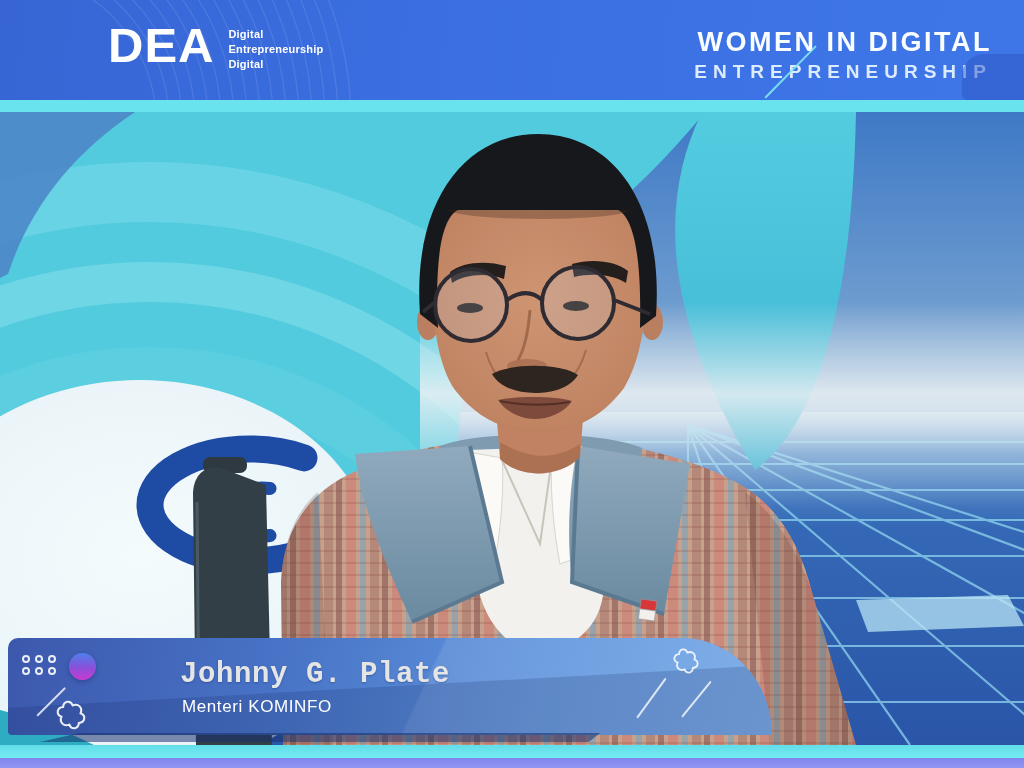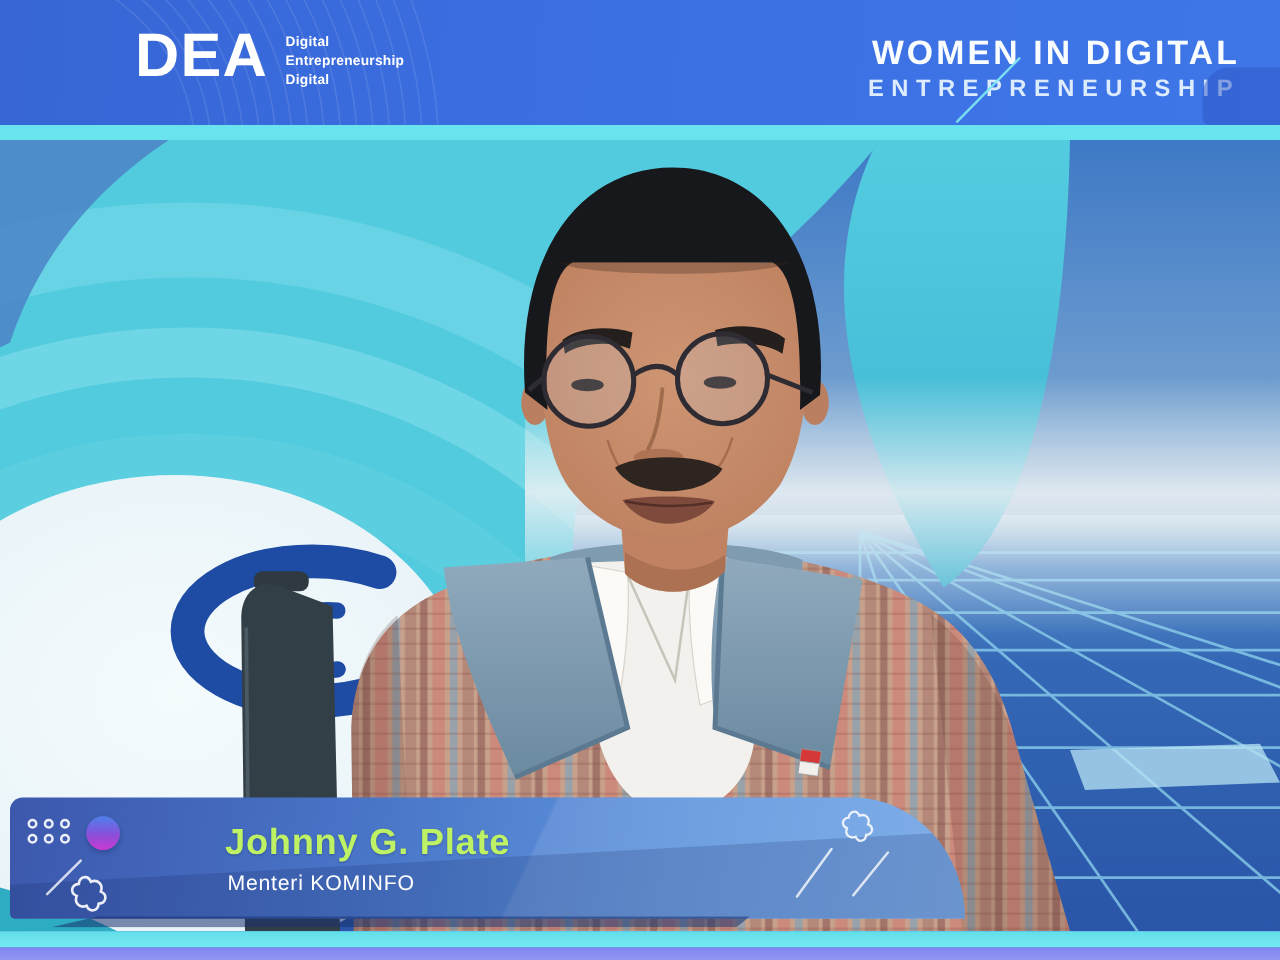--- a/index.html
+++ b/index.html
@@ -38,21 +38,21 @@
       linear-gradient(100deg,#3C58AD 0%,#4873C6 35%,#5E93DC 68%,#71A6E6 100%);
     overflow:hidden;}
   .lower-third::before{content:"";position:absolute;inset:0;
     background:linear-gradient(115deg,rgba(255,255,255,0) 54%,rgba(255,255,255,.10) 54.4%,rgba(255,255,255,.10) 100%);}
   .lower-third::after{content:"";position:absolute;inset:0;
     background:rgba(16,35,90,.18);
     clip-path:polygon(0 72%,100% 28%,100% 100%,0 100%);}
   .banner-shadow{position:absolute;left:40px;top:733px;width:560px;height:9px;
     background:rgba(23,48,110,.55);clip-path:polygon(7% 0,100% 0,98% 100%,0 100%);}
   .speaker-name{position:absolute;left:180px;top:658px;font-size:29px;font-weight:700;
-    color:#bef264;letter-spacing:.6px;z-index:3;text-shadow:0 1px 2px rgba(20,40,90,.35);}
+    color:#e5e5e5;letter-spacing:.6px;z-index:3;text-shadow:0 1px 2px rgba(20,40,90,.35);font-family:Liberation Mono, monospace;}
   .speaker-role{position:absolute;left:182px;top:697px;font-size:17px;font-weight:400;
     color:#ffffff;letter-spacing:.6px;z-index:3;}
   .dots-grid{position:absolute;left:22px;top:655px;width:58px;height:42px;z-index:3;
     display:grid;grid-template-columns:repeat(3,8px);grid-template-rows:repeat(2,8px);gap:4px 5px;}
   .dots-grid span{width:8px;height:8px;border:2px solid rgba(255,255,255,.9);border-radius:50%;box-sizing:border-box;}
   .grad-ball{position:absolute;left:69px;top:653px;width:27px;height:27px;border-radius:50%;z-index:3;
     background:linear-gradient(180deg,#4E80EC 0%,#8A4FD9 55%,#CC3AD2 100%);
     box-shadow:0 2px 4px rgba(30,40,100,.4);}
   .thin-line{position:absolute;height:2px;background:rgba(255,255,255,.78);border-radius:2px;z-index:3;
     transform-origin:left center;}

